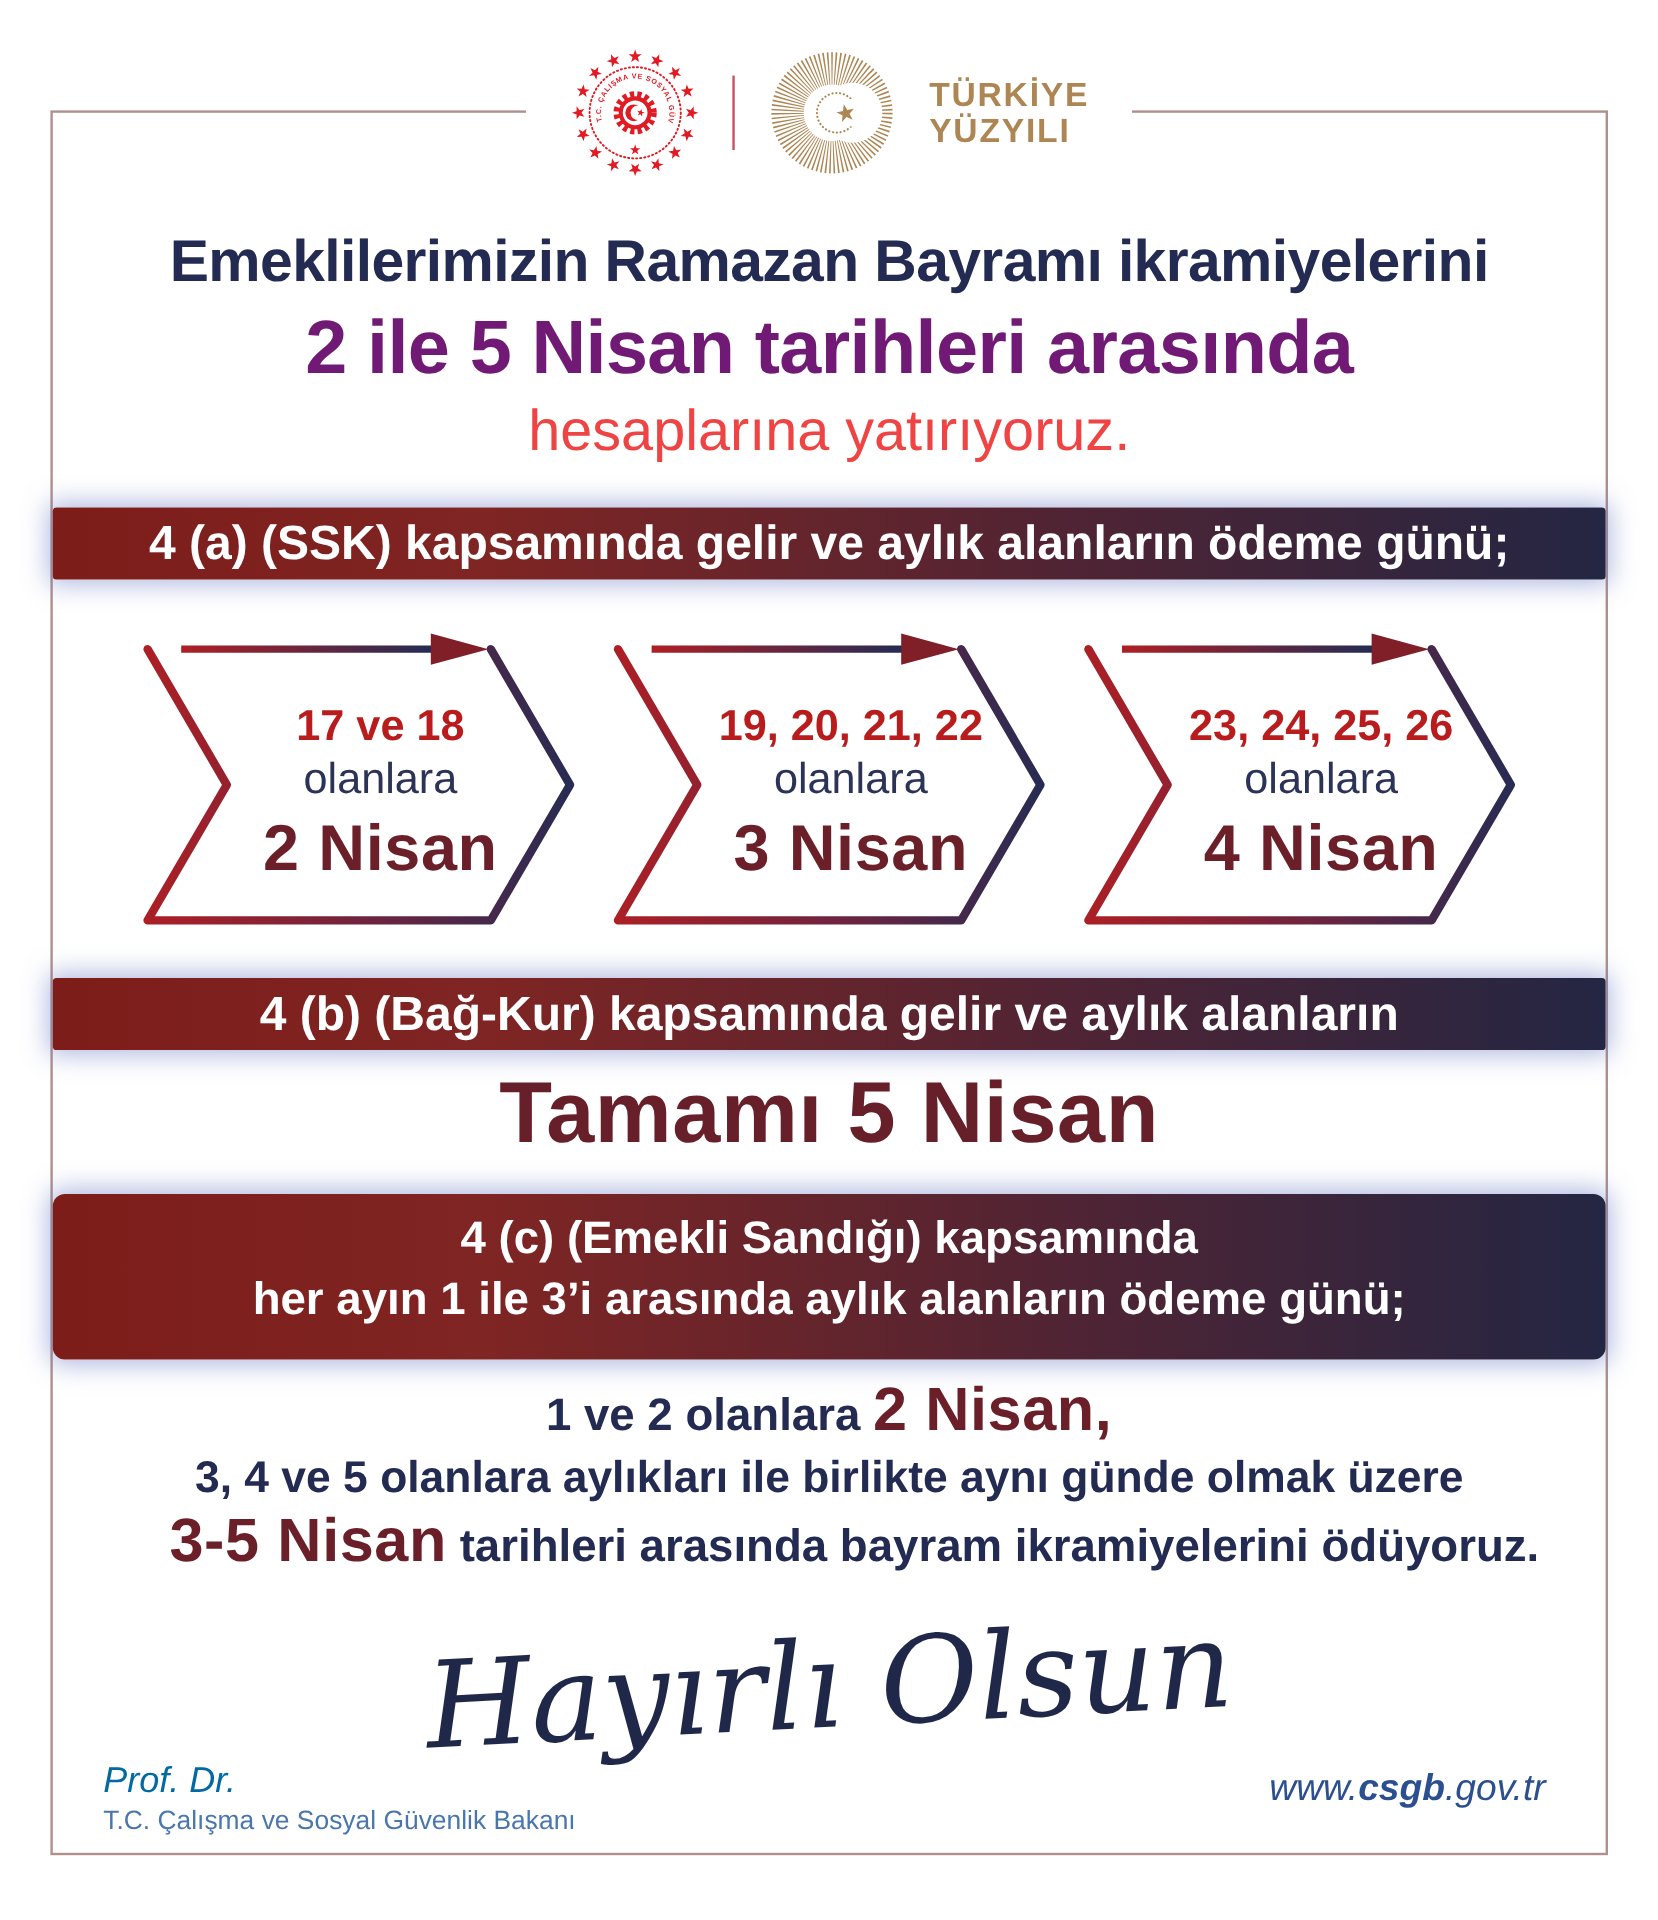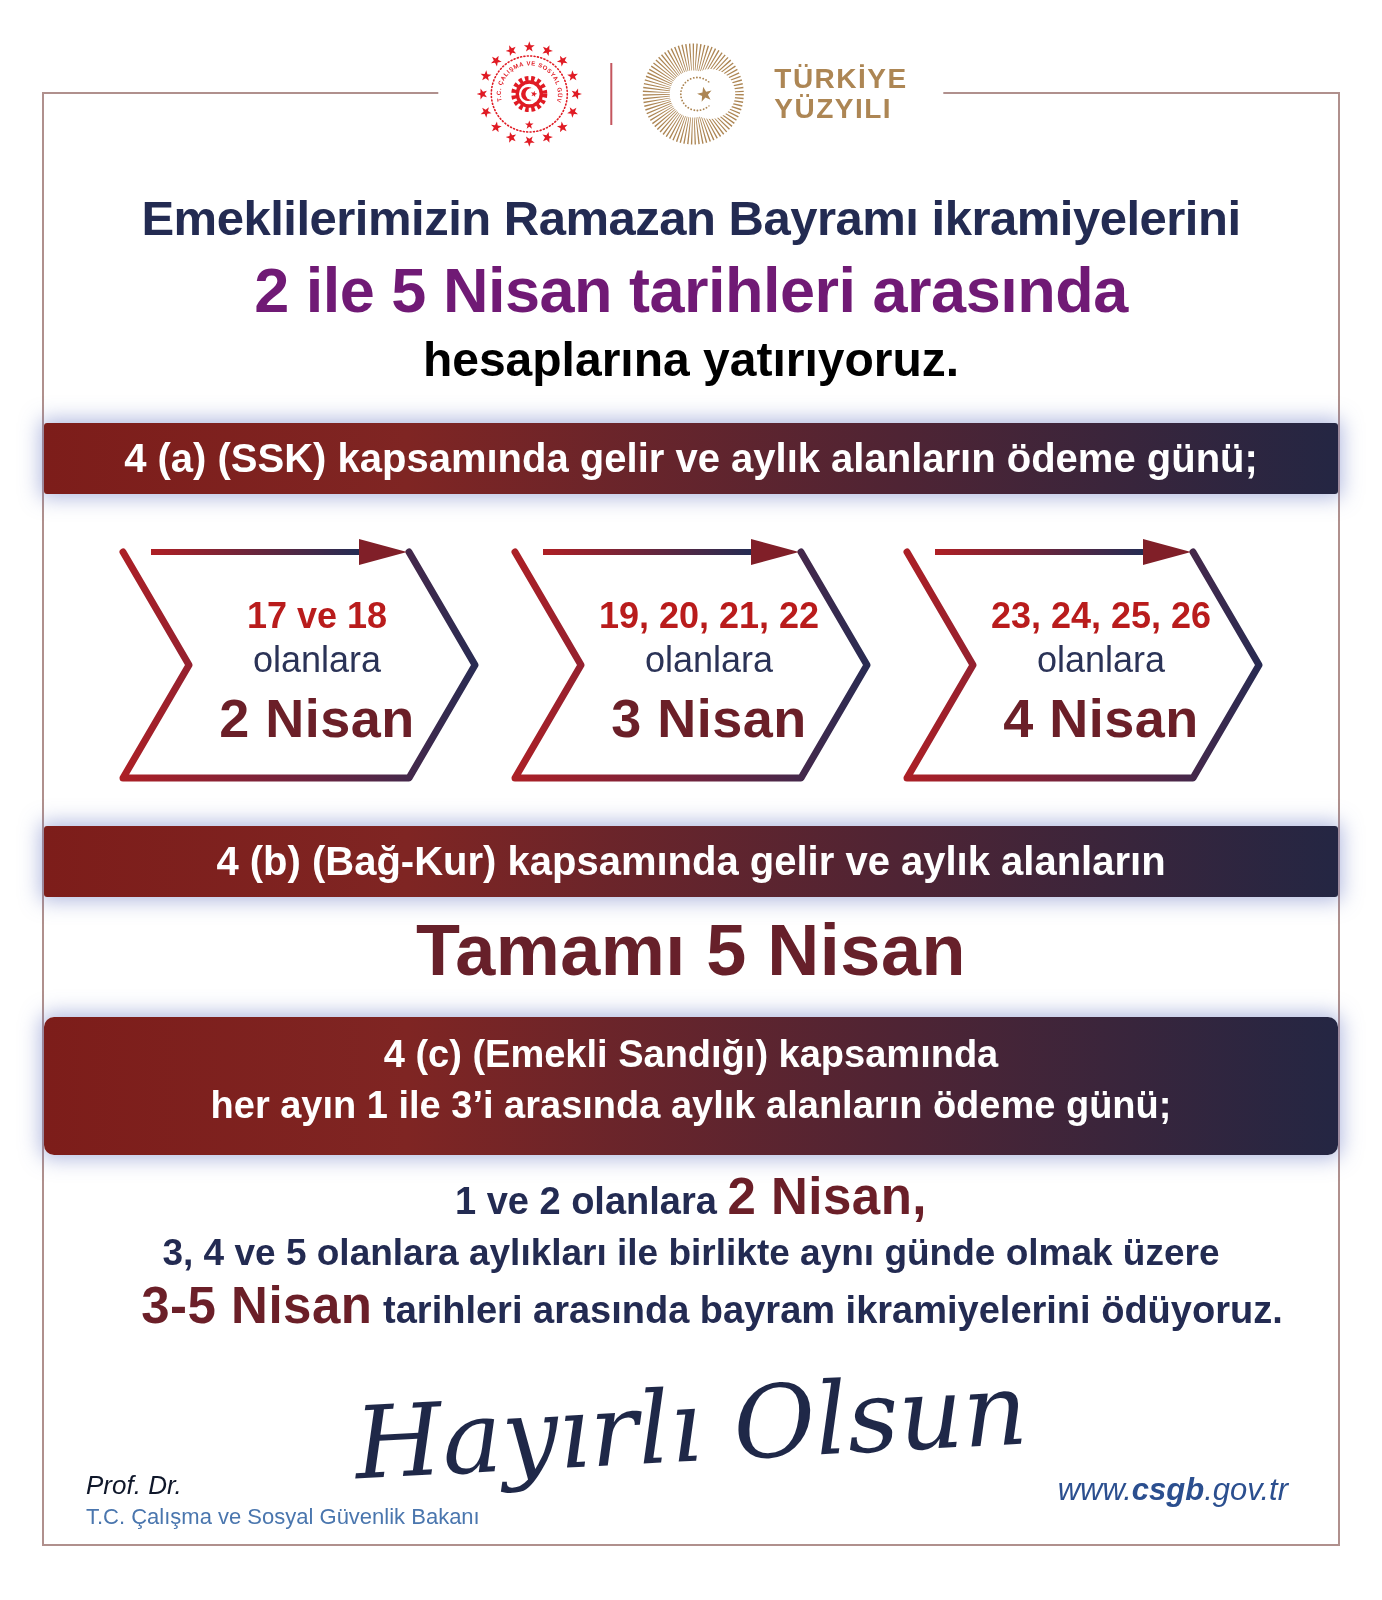--- a/index.html
+++ b/index.html
@@ -24,30 +24,30 @@
   .sun-svg { width:110px; height:110px; }
   .ty-wordmark {
     color:#ad8654; font-weight:bold; font-size:28px; line-height:1.07;
     letter-spacing:1.5px; text-align:left;
   }
   
   .content { text-align:center; }
   .headline { margin-top:96px; }
   .h-line1 { font-size:49px; font-weight:bold; color:#232b52; letter-spacing:-0.5px; }
   .h-line2 { font-size:63px; font-weight:bold; color:#701a75; margin:8px 0 6px; letter-spacing:-0.5px; }
-  .h-line3 { font-size:48px; font-weight:bold; color:#000000; }
+  .h-line3 { font-size:48px; font-weight:normal; color:#ef4444; }
   
   .banner {
     display:flex; flex-direction:column; align-items:center; justify-content:center;
     color:#fff; font-weight:bold; text-align:center;
     background:linear-gradient(90deg,#7d1d1a 0%,#7f2523 28%,#4f2434 66%,#242643 100%);
     box-shadow:0 0 20px 4px rgba(101,118,193,0.50);
     border-radius:3px; position:relative; z-index:2;
   }
-  .banner-a, .banner-b { height:71px; font-size:40px; }
+  .banner-a, .banner-b { height:60px; font-size:40px; }
   .banner-a { margin-top:36px; }
   .banner-b { margin-top:36px; }
   .banner-c { margin-top:26px; padding:12px 0 24px; font-size:38px; line-height:1.34;border-radius:10px; }
   
   .chevrons { margin-top:44px; height:252px; display:flex; justify-content:center; gap:8px; }
   .chev { position:relative; width:384px; height:252px; }
   .chev svg { position:absolute; inset:0; width:100%; height:100%; overflow:visible; }
   .chev-text {
     position:absolute; inset:0; padding:16px 0 0 36px;
     display:flex; flex-direction:column; align-items:center; justify-content:center;
@@ -64,21 +64,21 @@
   .hl { font-size:51px; font-weight:bold; color:#6b1f28; letter-spacing:0.5px; }
   
   .signature {
     height:190px; margin-top:-4px; display:flex; align-items:center; justify-content:center;
     font-family:"DejaVu Serif", serif; font-style:italic;
     font-size:100px; color:#1f2848; transform:rotate(-3deg);
     position:relative; z-index:3; pointer-events:none;
   }
   
   .minister { position:absolute; left:42px; bottom:14px; text-align:left; z-index:4; }
-  .m-title { font-size:26px; font-style:italic; color:#0f172a; }
+  .m-title { font-size:30px; font-style:italic; color:#0369a1; }
   .m-name  { font-size:46px; font-style:italic; font-weight:bold; color:#2d5ca6; margin-top:1px; letter-spacing:-0.5px; }
   .m-role  { font-size:22px; color:#4a76ae; margin-top:3px; }
   .website { position:absolute; right:50px; bottom:36px; font-size:31px; font-style:italic; color:#2b4f8f; z-index:4; }
   .website b { font-weight:bold; }
   .defs-holder { position:absolute; width:0; height:0; overflow:hidden; }
 </style>
 </head>
 <body>
 
 <svg class="defs-holder" aria-hidden="true">

